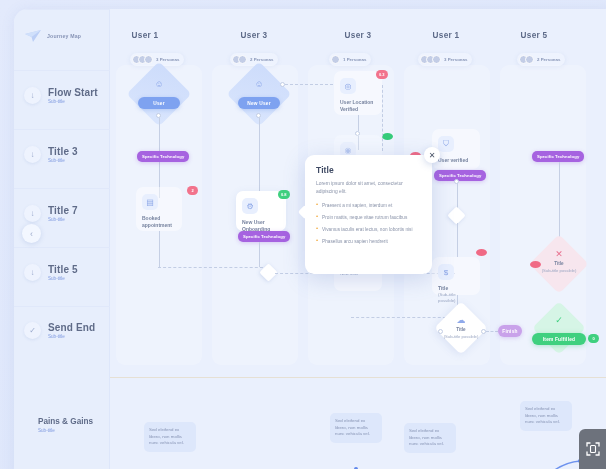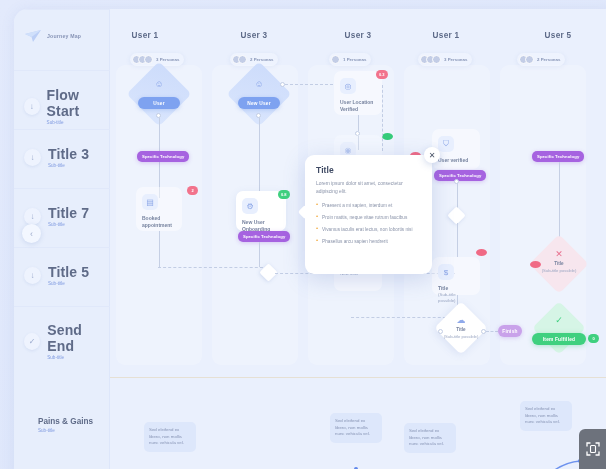--- a/index.html
+++ b/index.html
@@ -53,21 +53,21 @@
   }
   .nav-ico {
     width: 17px; height: 17px; border-radius: 50%;
     background: #eef3fe;
     box-shadow: 0 1px 3px rgba(110,140,200,.16);
     display:flex; align-items:center; justify-content:center;
     color:#9aa9cc; font-size:8px;
   }
   .nav-txt { display:flex; flex-direction:column; gap:1px; }
   .nav-title {
-    font-size: 14px; font-weight: 700; color:#5f6b88;
+    font-size: 10px; font-weight: 700; color:#5f6b88;
     letter-spacing:.15px; filter: blur(.25px);
   }
   .nav-sub {
     font-size: 4.6px; color:#7f9ae0; filter: blur(.45px);
   }
   .nav-sep {
     position:absolute; left:0; width:96px; height:1px;
     background:#e0e8fa;
   }
   .collapse-btn {
@@ -316,21 +316,21 @@
       <div class="pg-title">Pains &amp; Gains</div>
       <div class="pg-sub">Sub-title</div>
     </div>
 
     <div class="collapse-btn">‹</div>
 
     <div class="col-head" style="left:83px;width:96px">User 1</div>
     <div class="col-head" style="left:192px;width:96px">User 3</div>
     <div class="col-head" style="left:296px;width:96px">User 3</div>
     <div class="col-head" style="left:384px;width:96px">User 1</div>
-    <div class="col-head" style="left:496px;width:96px">User 5</div>
+    <div class="col-head" style="left:472px;width:96px">User 5</div>
 
     <div class="persona-pill" style="left:116px">
       <span class="av-stack">
           <i class="av"></i>
           <i class="av"></i>
           <i class="av"></i>
         </span>
       <span class="persona-txt">3 Personas</span>
     </div>
     <div class="persona-pill" style="left:216px">

